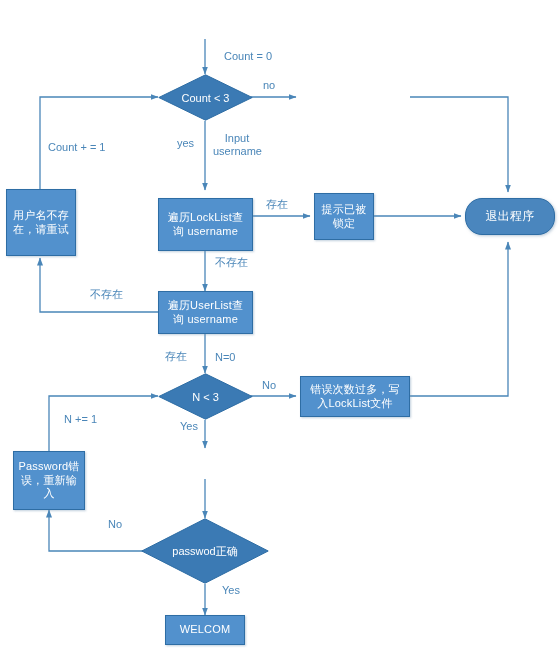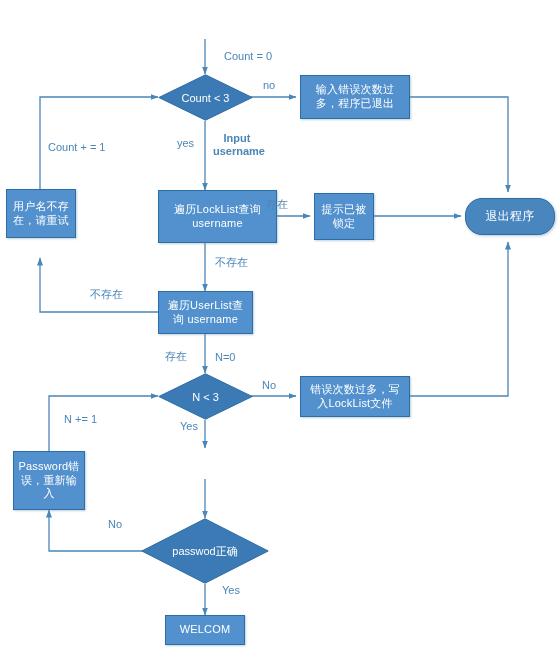--- a/index.html
+++ b/index.html
@@ -82,29 +82,26 @@
   </svg>
 
 
   <div class="dec" style="left:158px;top:74px;width:95px;height:47px;">
     <svg width="95" height="47" viewBox="0 0 95 47">
       <polygon points="47.5,0.8 94.2,23.5 47.5,46.2 0.8,23.5" fill="#3b7ab4" stroke="#2e6da4" stroke-width="1"></polygon>
     </svg>
     <div class="dlabel">Count &lt; 3</div>
   </div>
 
-  <div class="node proc" style="left:300px;top:75px;width:110px;height:44px;">
-    <span>输入错误次数过多，程序已退出</span>
-  </div>
 
-  <div class="node proc" style="left:6px;top:189px;width:70px;height:49px;">
+  <div class="node proc" style="left:6px;top:189px;width:70px;height:67px;">
     <span>用户名不存在，请重试</span>
   </div>
 
-  <div class="node proc" style="left:158px;top:190px;width:119px;height:53px;">
+  <div class="node proc" style="left:158px;top:198px;width:95px;height:53px;">
     <span>遍历LockList查询 username</span>
   </div>
 
   <div class="node proc" style="left:314px;top:193px;width:60px;height:47px;">
     <span>提示已被锁定</span>
   </div>
 
   <div class="node term" style="left:465px;top:198px;width:90px;height:37px;text-align:right;">
     <span>退出程序</span>
   </div>
@@ -139,21 +136,21 @@
   <div class="node proc" style="left:165px;top:615px;width:80px;height:30px;">
     <span>WELCOM</span>
   </div>
 
   <div class="elabel" style="left:224px;top:50px;">Count = 0</div>
 
   <div class="elabel" style="left:263px;top:79px;">no</div>
 
   <div class="elabel" style="left:177px;top:137px;">yes</div>
 
-  <div class="elabel" style="left:213px;top:132px;width:48px;white-space:normal;text-align:center;font-weight:bold;">Input username</div>
+  <div class="elabel" style="left:213px;top:132px;width:48px;white-space:normal;text-align:center;">Input username</div>
 
   <div class="elabel" style="left:48px;top:141px;">Count + = 1</div>
 
   <div class="elabel" style="left:266px;top:198px;">存在</div>
 
   <div class="elabel" style="left:215px;top:256px;">不存在</div>
 
   <div class="elabel" style="left:90px;top:288px;">不存在</div>
 
   <div class="elabel" style="left:165px;top:350px;">存在</div>

